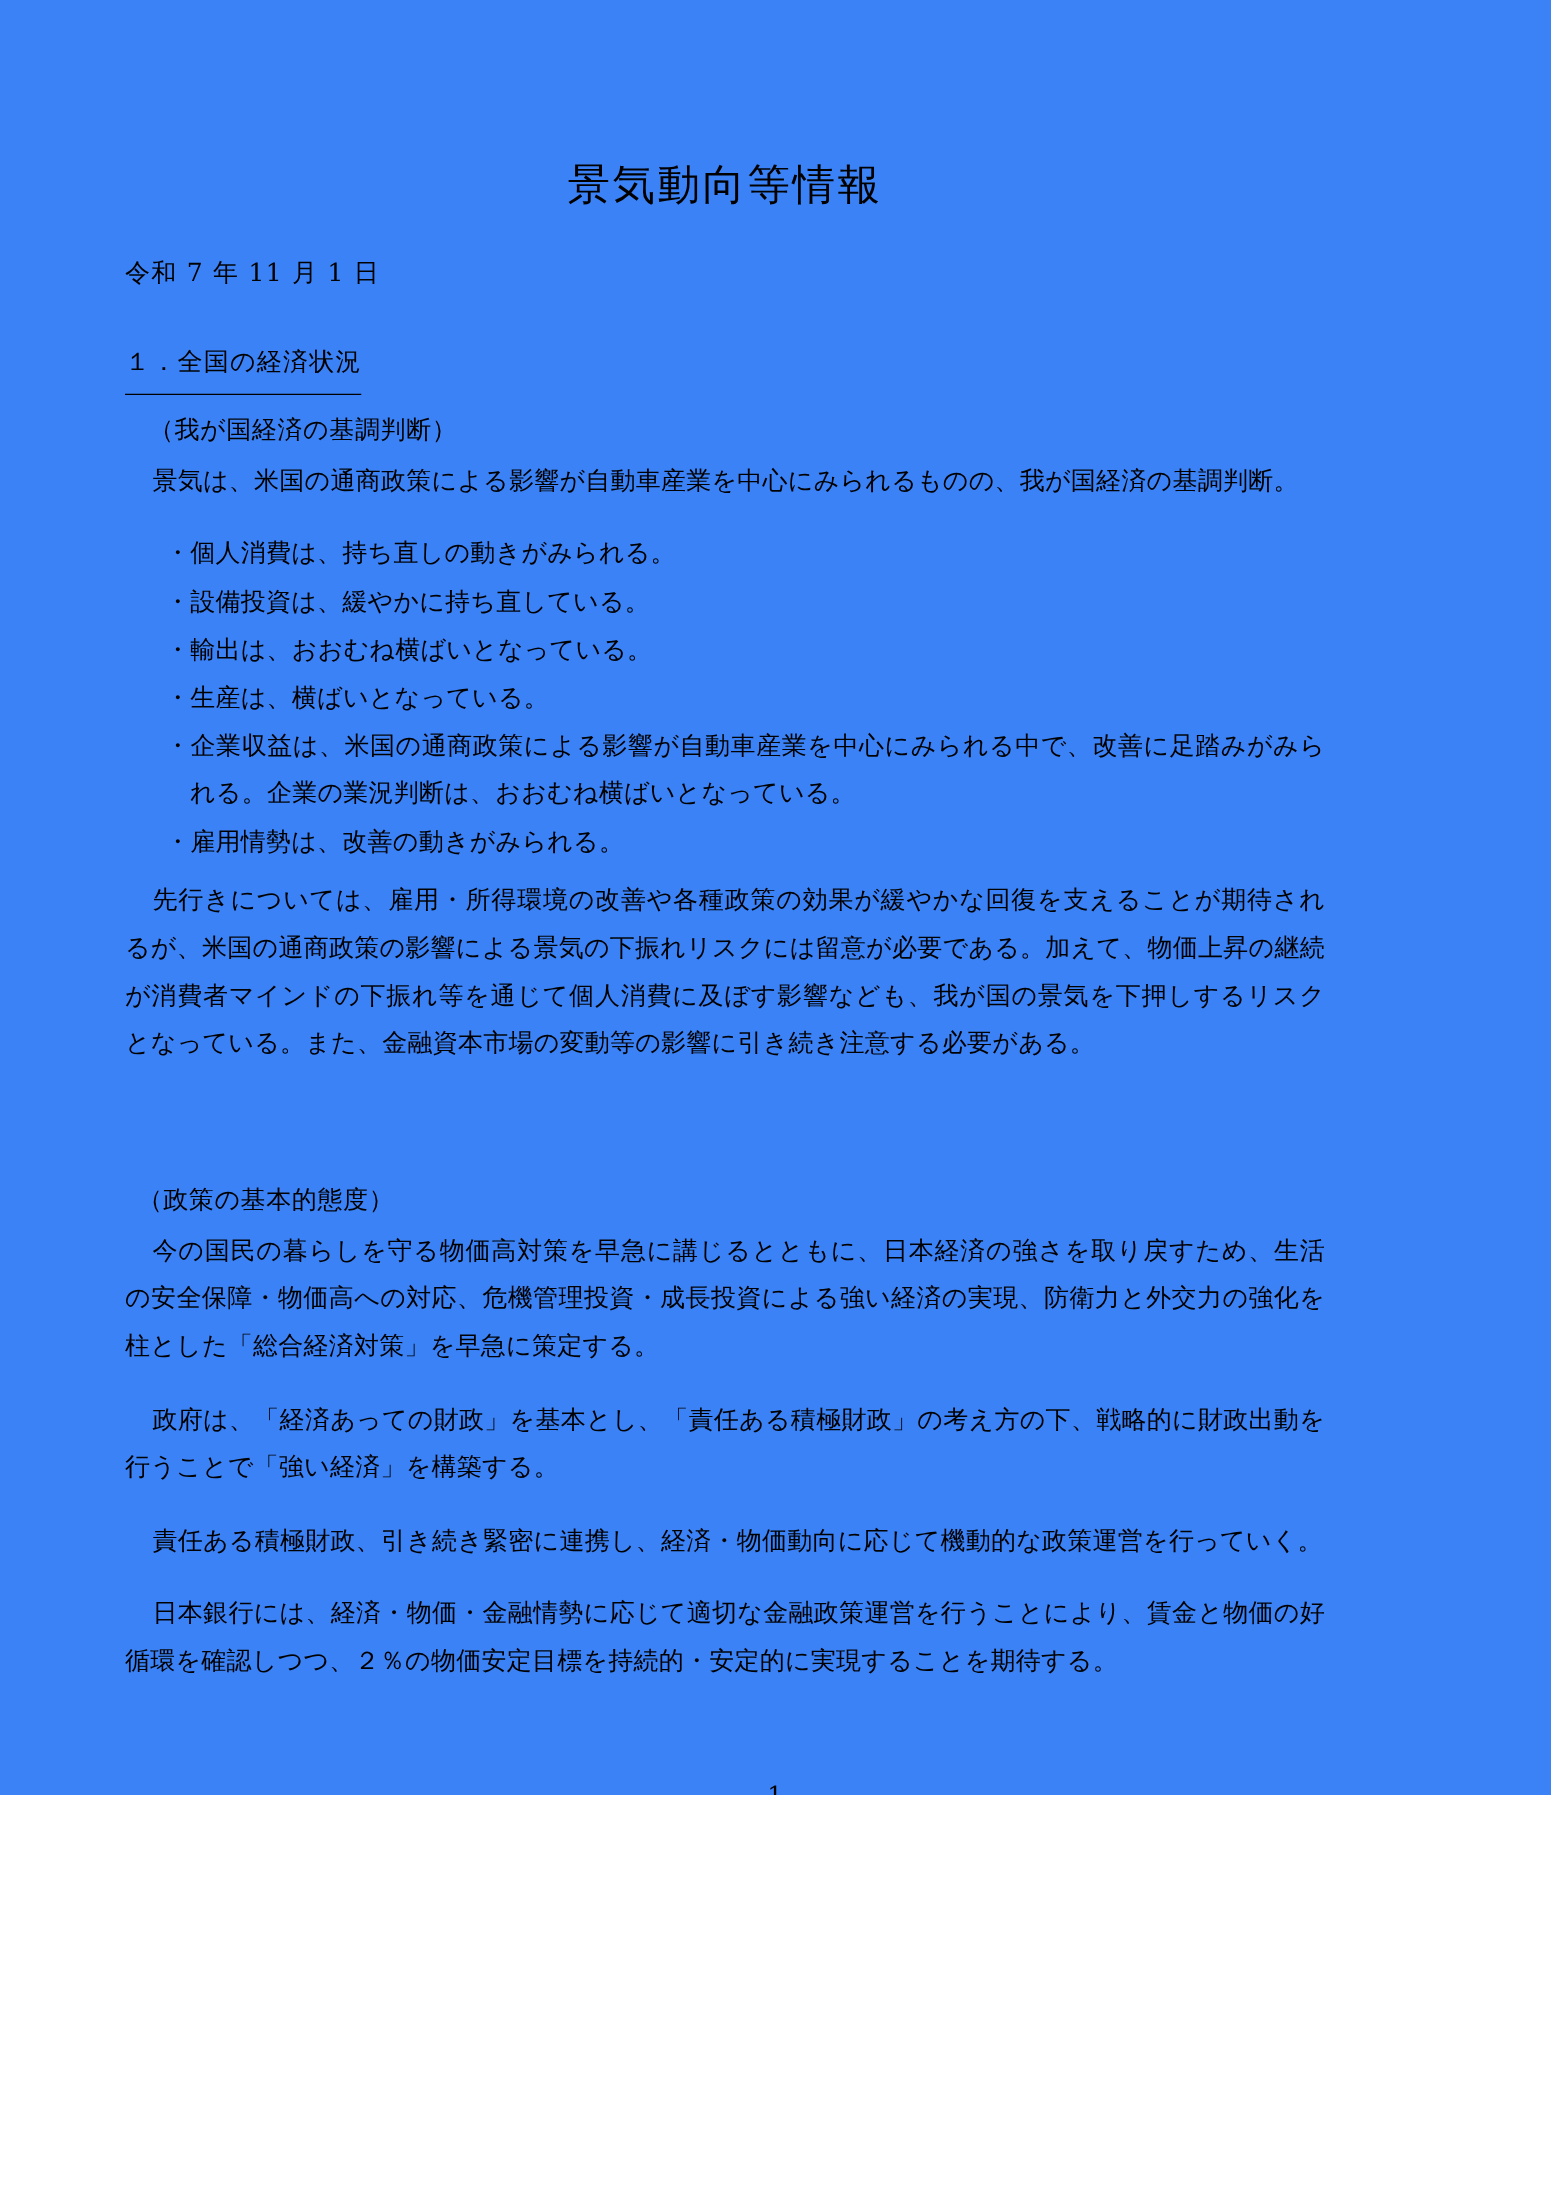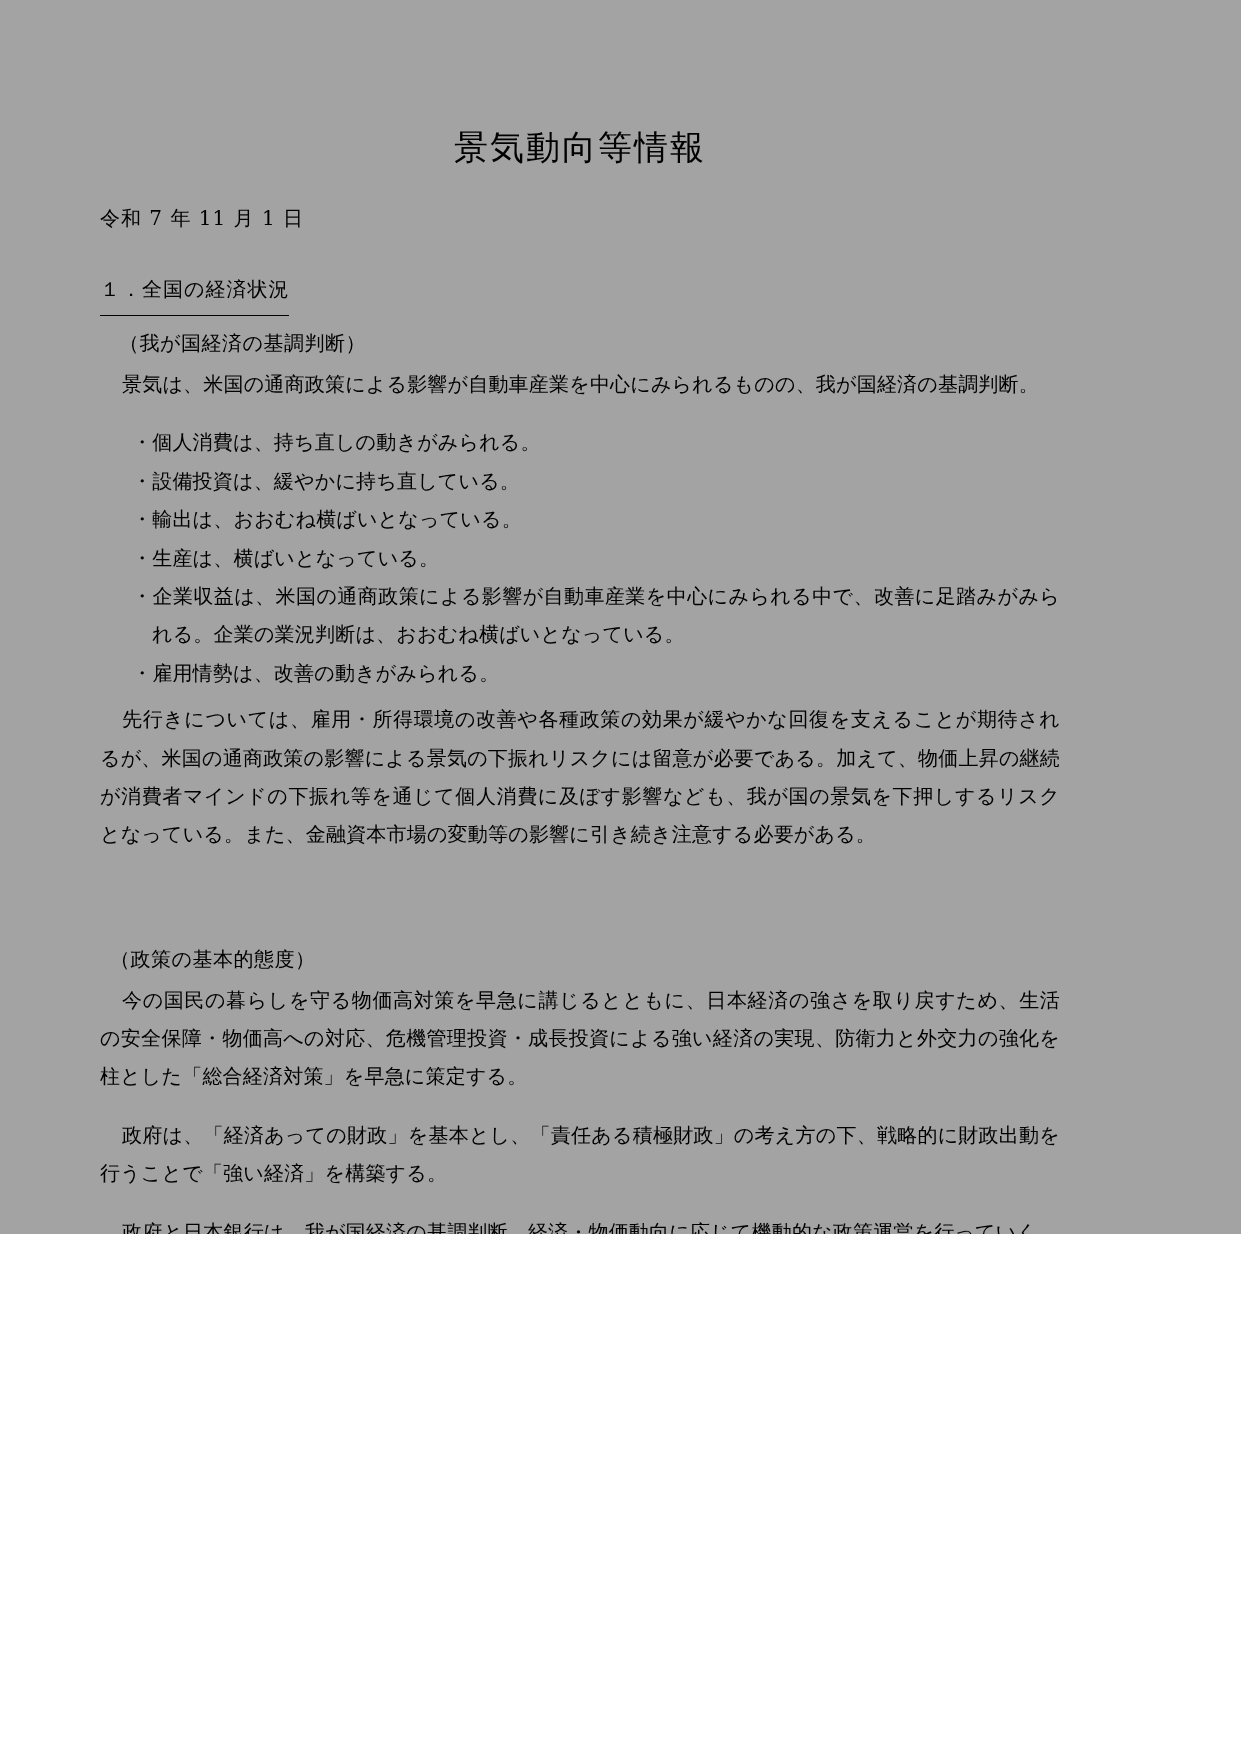--- a/index.html
+++ b/index.html
@@ -7,22 +7,22 @@
     padding: 0;
     background: #ffffff;
   }
   body {
     font-family: "DejaVu Serif", "Liberation Serif", serif;
     color: #000000;
   }
   .page {
     position: relative;
     width: 1241px;
-    height: 1234px;
-    background: #a3a3a3;
+    height: 1436px;
+    background: #3b82f6;
     box-sizing: border-box;
     padding: 0;
     overflow: hidden;
   }
   .content {
     position: absolute;
     left: 100px;
     top: 0;
     width: 960px;
   }
@@ -125,19 +125,20 @@
       </ul>
 
       <p class="para indent">先行きについては、雇用・所得環境の改善や各種政策の効果が緩やかな回復を支えることが期待されるが、米国の通商政策の影響による景気の下振れリスクには留意が必要である。加えて、物価上昇の継続が消費者マインドの下振れ等を通じて個人消費に及ぼす影響なども、我が国の景気を下押しするリスクとなっている。また、金融資本市場の変動等の影響に引き続き注意する必要がある。</p>
 
       <div class="spacer-block"></div>
 
       <div class="policy-heading">（政策の基本的態度）</div>
 
       <p class="para indent">今の国民の暮らしを守る物価高対策を早急に講じるとともに、日本経済の強さを取り戻すため、生活の安全保障・物価高への対応、危機管理投資・成長投資による強い経済の実現、防衛力と外交力の強化を柱とした「総合経済対策」を早急に策定する。</p>
       <p class="para indent">政府は、「経済あっての財政」を基本とし、「責任ある積極財政」の考え方の下、戦略的に財政出動を行うことで「強い経済」を構築する。</p>
-      <p class="para indent">政府と日本銀行は、我が国経済の基調判断、経済・物価動向に応じて機動的な政策運営を行っていく。</p>
+      <p class="para indent">責任ある積極財政、引き続き緊密に連携し、経済・物価動向に応じて機動的な政策運営を行っていく。</p>
+      <p class="para indent">日本銀行には、経済・物価・金融情勢に応じて適切な金融政策運営を行うことにより、賃金と物価の好循環を確認しつつ、２％の物価安定目標を持続的・安定的に実現することを期待する。</p>
     </div>
 
   </div>
 
   <div class="page-number">- 1 -</div>
 </div>
 
 </body></html>

